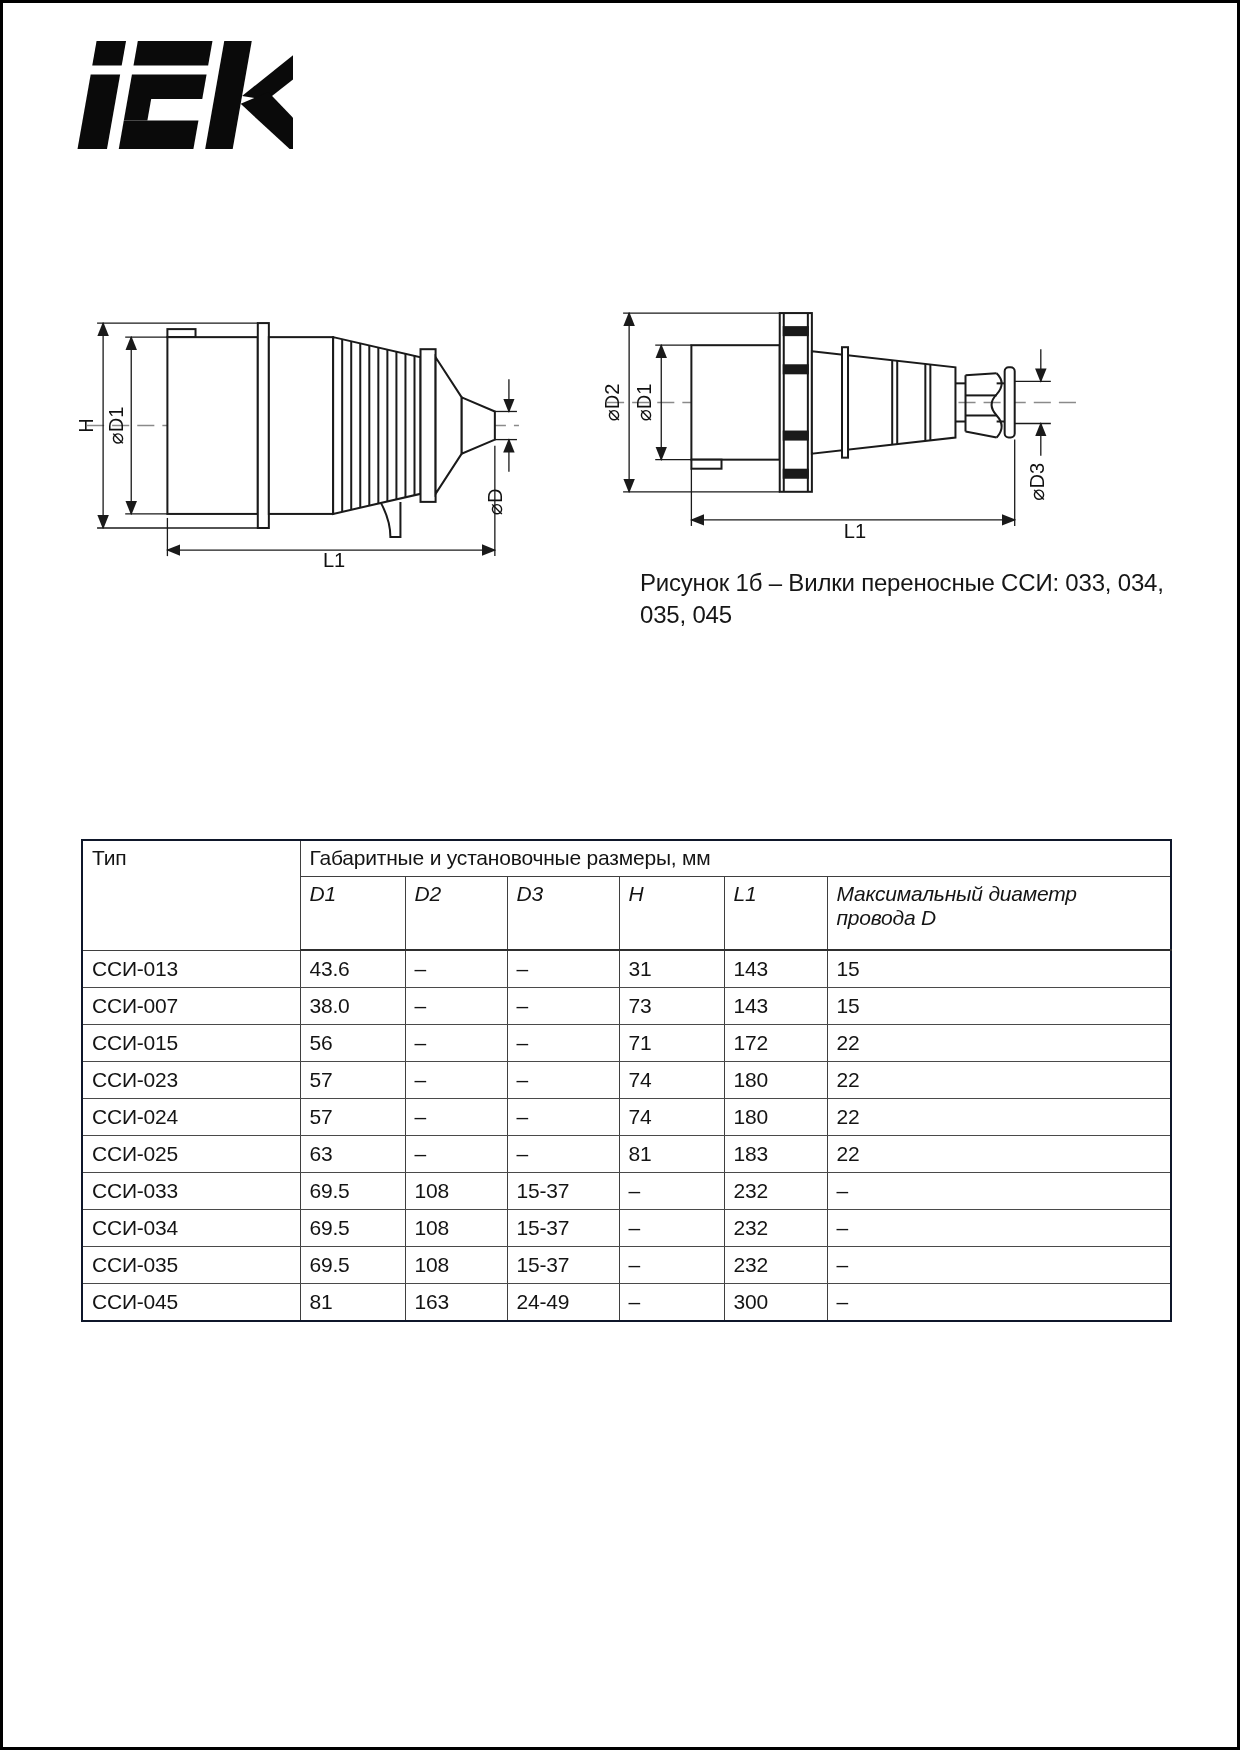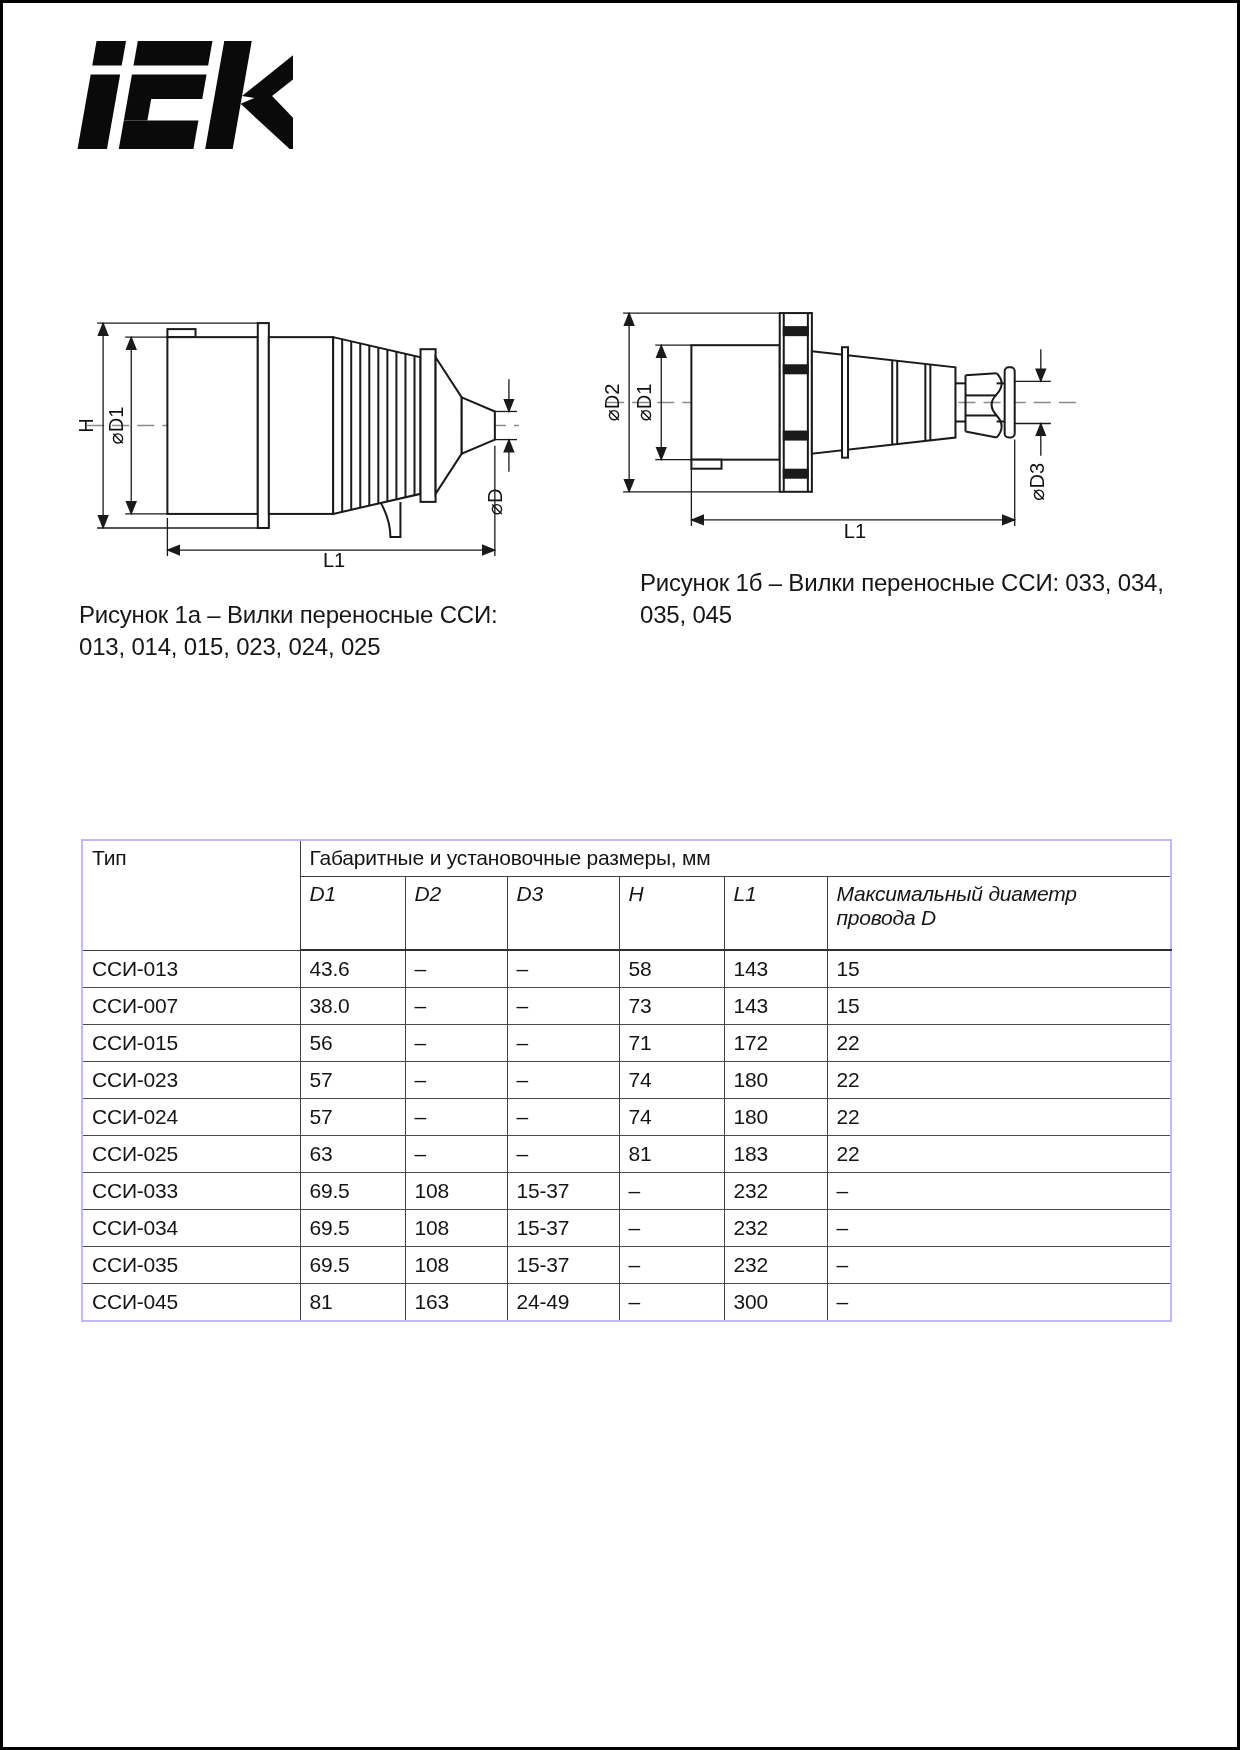--- a/index.html
+++ b/index.html
@@ -25,21 +25,21 @@
     color:#161616;
     letter-spacing:-0.2px;
   }
   .cap-a{left:76px;top:596px;width:462px;}
   .cap-b{left:637px;top:564px;width:560px;}
   table.dims{
     position:absolute;left:78px;top:836px;width:1089px;
     border-collapse:collapse;table-layout:fixed;
     font-size:21px;letter-spacing:-0.2px;
   }
-  table.dims{border:2px solid #c4b5fd;}
+  table.dims{border:2px solid #0f172a;}
   table.dims th, table.dims td{
     border:1px solid #3f3f3f;
     font-weight:normal;text-align:left;
     padding:4px 9px;
   }
   table.dims thead th{vertical-align:top;padding-top:5px;}
   tr.hdr-group{height:36px;}
   tr.hdr-cols{height:74px;}
   tr.hdr-cols th{border-bottom:2px solid #2e2e2e;font-style:italic;}
   table.dims tbody td{height:32px;vertical-align:middle;padding:2px 9px;border-bottom:1.5px solid #4a4a4a;}
@@ -189,21 +189,20 @@
     </g>
 
     <g>
       <line class="dimline" x1="92" y1="171" x2="92" y2="228"></line>
       <line class="dimline" x1="414" y1="142" x2="414" y2="228"></line>
       <line class="dimline" x1="92" y1="222" x2="414" y2="222" marker-start="url(#arB)" marker-end="url(#arB)"></line>
       <text x="255" y="240" text-anchor="middle">L1</text>
     </g>
   </svg>
 
-  <div class="caption cap-a">Рисунок 1а – Вилки переносные ССИ: 013, 014, 015, 023, 024, 025</div>
   <div class="caption cap-b">Рисунок 1б – Вилки переносные ССИ: 033, 034, 035, 045</div>
 
   <table class="dims">
     <colgroup>
       <col style="width:218px">
       <col style="width:105px">
       <col style="width:102px">
       <col style="width:112px">
       <col style="width:105px">
       <col style="width:103px">
@@ -222,21 +221,21 @@
         <th>L1</th>
         <th>Максимальный диаметр провода D</th>
       </tr>
     </thead>
     <tbody>
         <tr>
           <td>ССИ-013</td>
           <td>43.6</td>
           <td>–</td>
           <td>–</td>
-          <td>58</td>
+          <td>31</td>
           <td>143</td>
           <td>15</td>
         </tr>
         <tr>
           <td>ССИ-007</td>
           <td>38.0</td>
           <td>–</td>
           <td>–</td>
           <td>73</td>
           <td>143</td>

